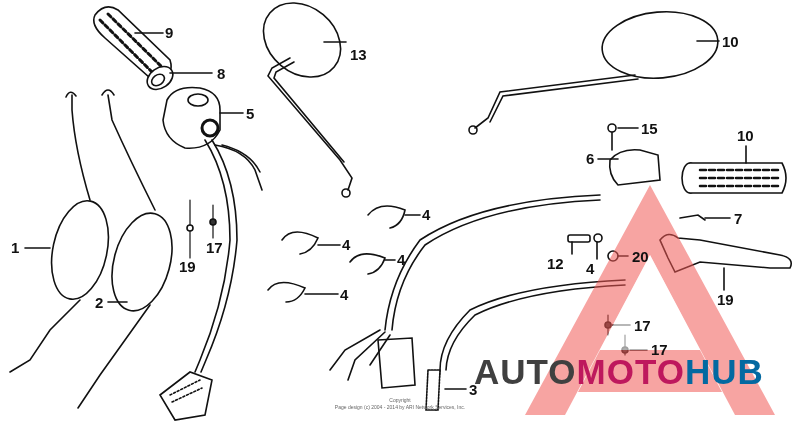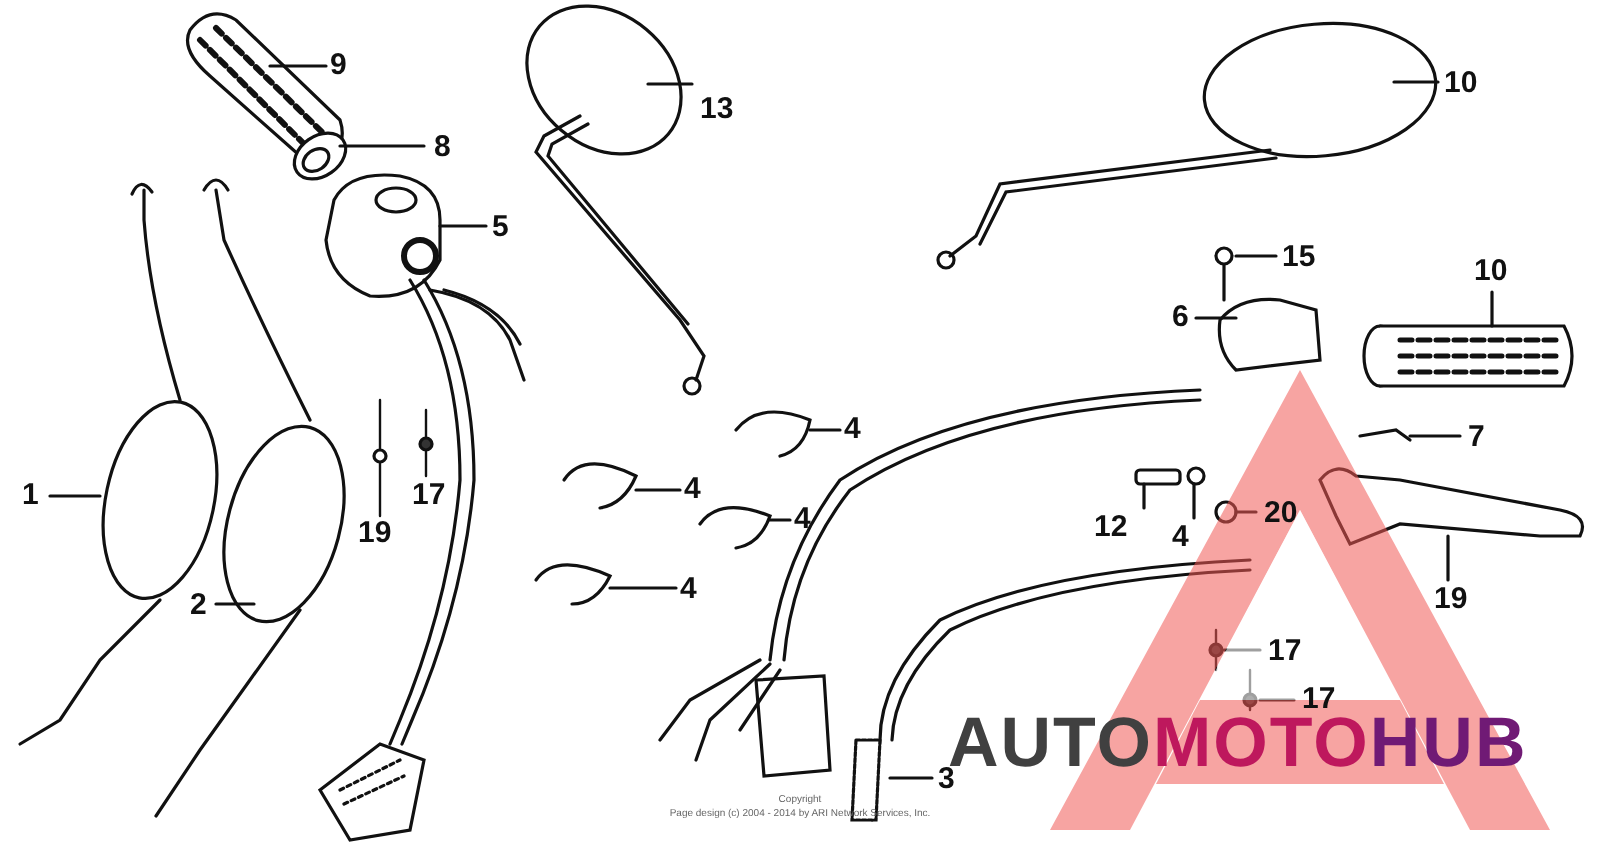--- a/index.html
+++ b/index.html
@@ -3,21 +3,21 @@
 <meta charset="utf-8">
 <style>
   html,body{margin:0;padding:0;background:#fff;}
   body{width:800px;height:433px;position:relative;overflow:hidden;font-family:"Liberation Sans",sans-serif;}
   #diagram{position:absolute;left:0;top:0;width:800px;height:433px;}
   .callout{position:absolute;font-family:"Liberation Sans",sans-serif;font-size:15px;font-weight:bold;color:#111;line-height:1;}
   .copyright{position:absolute;left:300px;top:397px;width:200px;text-align:center;font-size:5px;color:#666;line-height:7px;}
   .wm-text{position:absolute;left:474px;top:354px;font-family:"Liberation Sans",sans-serif;font-weight:900;font-size:35px;letter-spacing:1px;line-height:1;}
   .wm-auto{color:#404040;}
   .wm-moto{color:#be185d;}
-  .wm-hub{color:#701a75;}
+  .wm-hub{color:#0369a1;}
 </style>
 </head>
 <body>
 
 <svg id="diagram" viewBox="0 0 800 433" xmlns="http://www.w3.org/2000/svg">
   <g fill="none" stroke="#111" stroke-width="1.6" stroke-linecap="round">
 
     <g>
       <path d="M95 15 Q105 2 118 10 L170 60 Q175 75 158 85 L105 38 Q90 25 95 15 Z" fill="#fff"></path>
       <path d="M100 20 L158 78 M108 14 L165 70" stroke-dasharray="4 3" stroke-width="3"></path>

